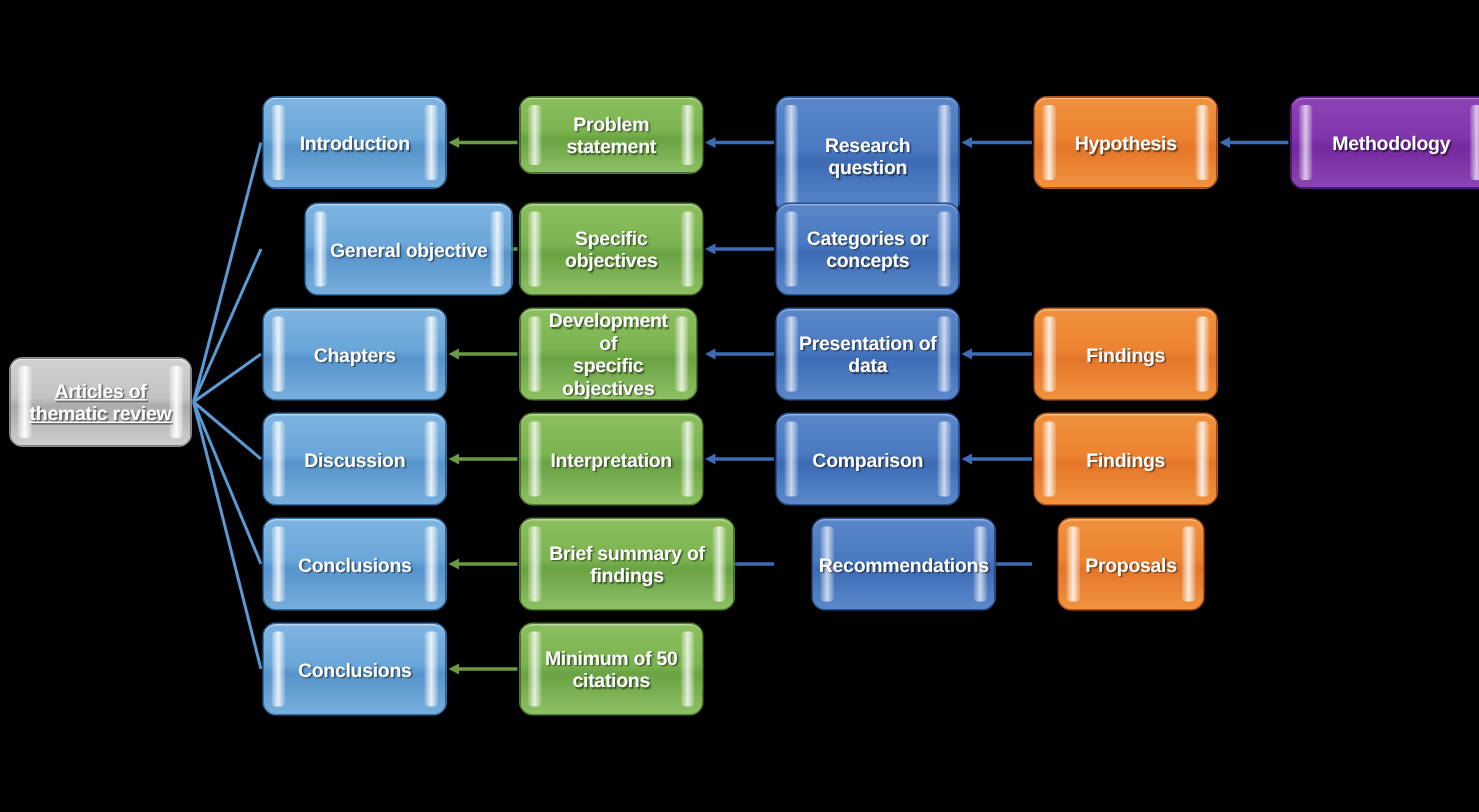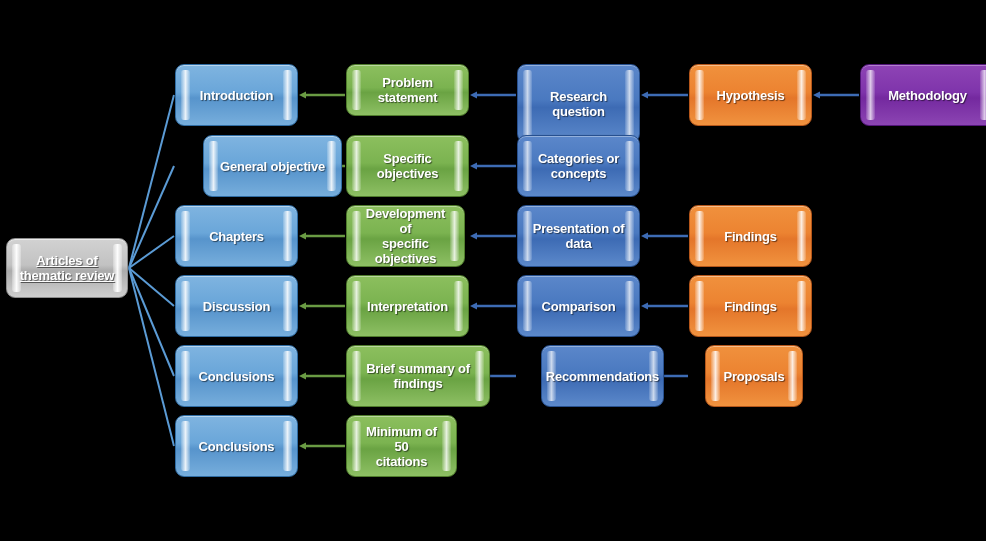--- a/index.html
+++ b/index.html
@@ -253,18 +253,18 @@
       </div>
       <div class="node n-blue2" style="left: 517px; top: 345px; width: 123px; height: 62px; margin-left: 24px;">
         <span class="label">Recommendations</span>
       </div>
       <div class="node n-orange" style="left: 705px; top: 345px; width: 98px; height: 62px;">
         <span class="label">Proposals</span>
       </div>
       <div class="node n-blue" style="left: 175px; top: 415px; width: 123px; height: 62px;">
         <span class="label">Conclusions</span>
       </div>
-      <div class="node n-green" style="left: 346px; top: 415px; width: 111px; height: 62px;">
+      <div class="node n-green" style="left: 346px; top: 415px; width: 123px; height: 62px;">
         <span class="label">Minimum of 50
 citations</span>
       </div>
     </div>
 </div>
 
 </body></html>

